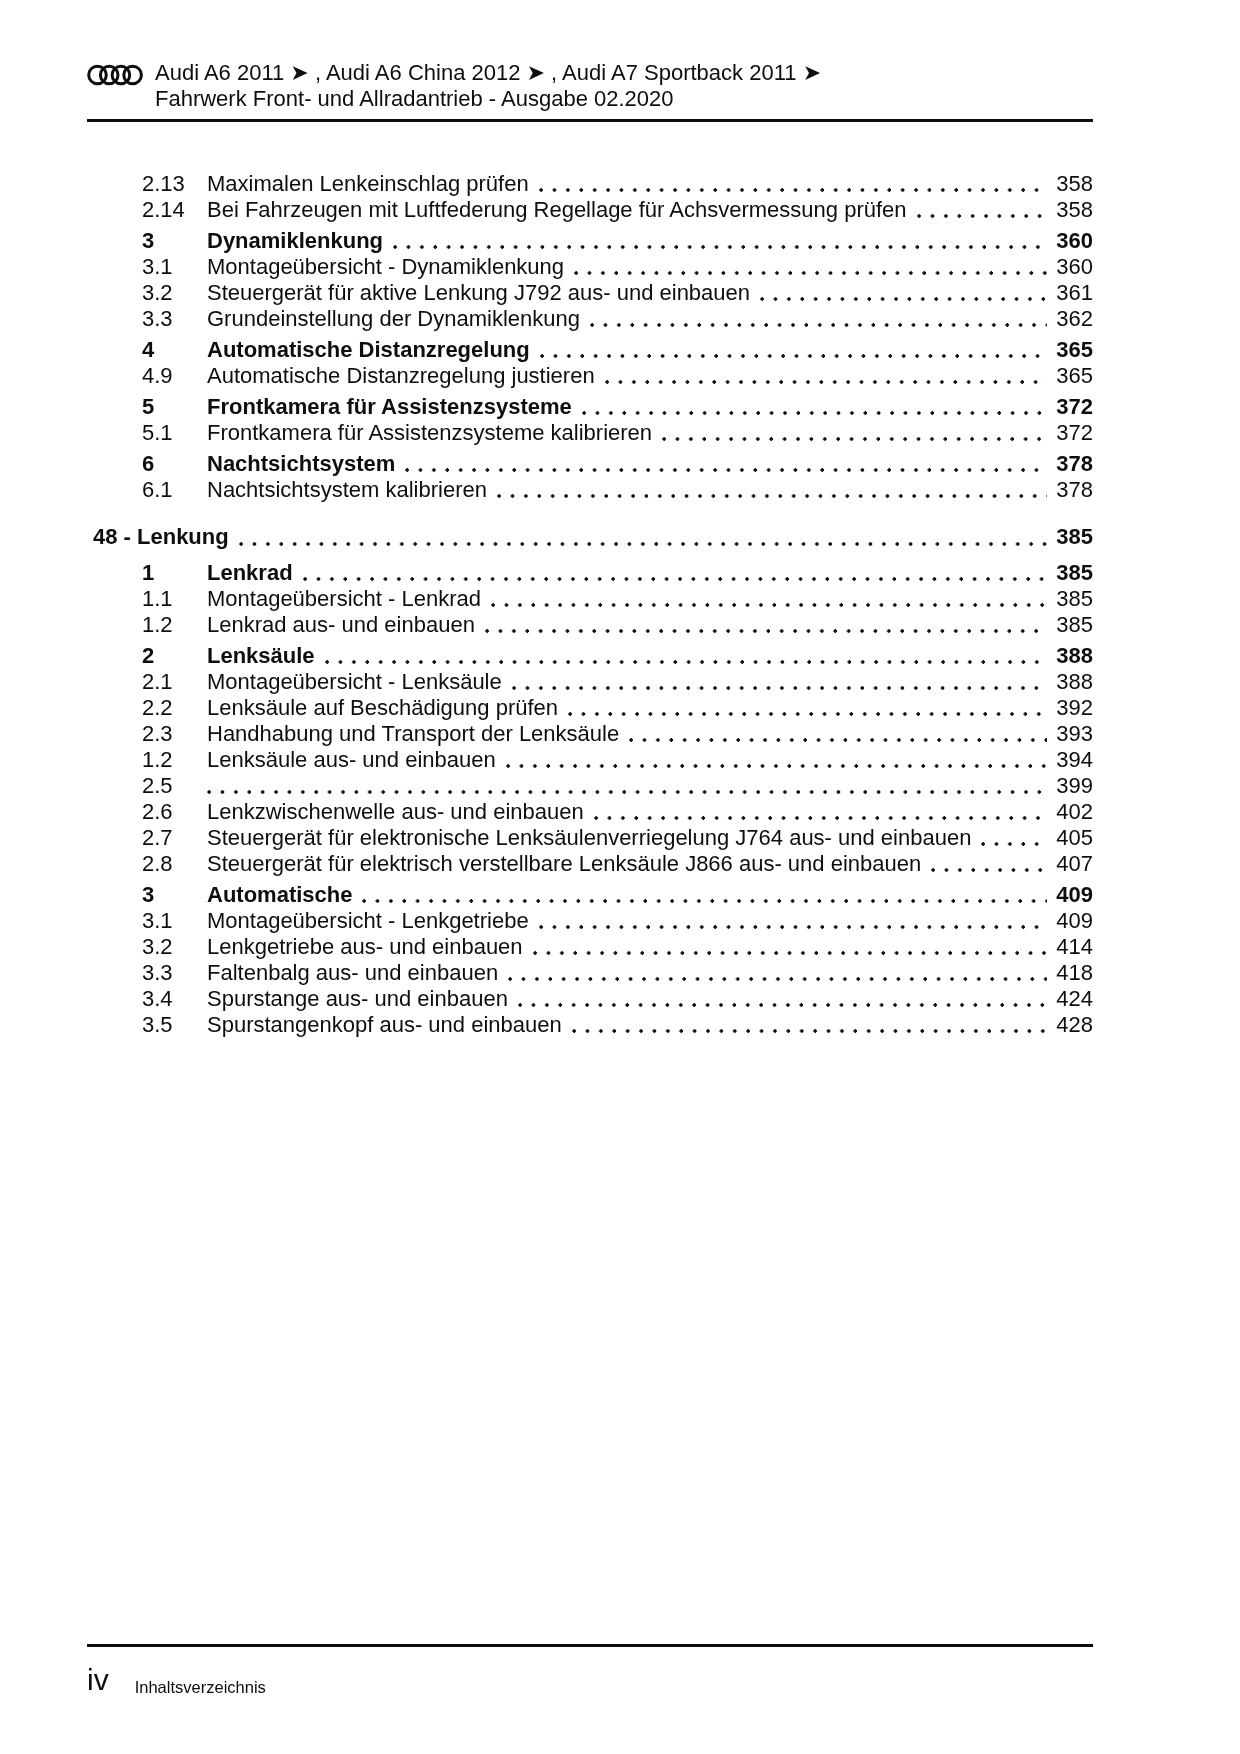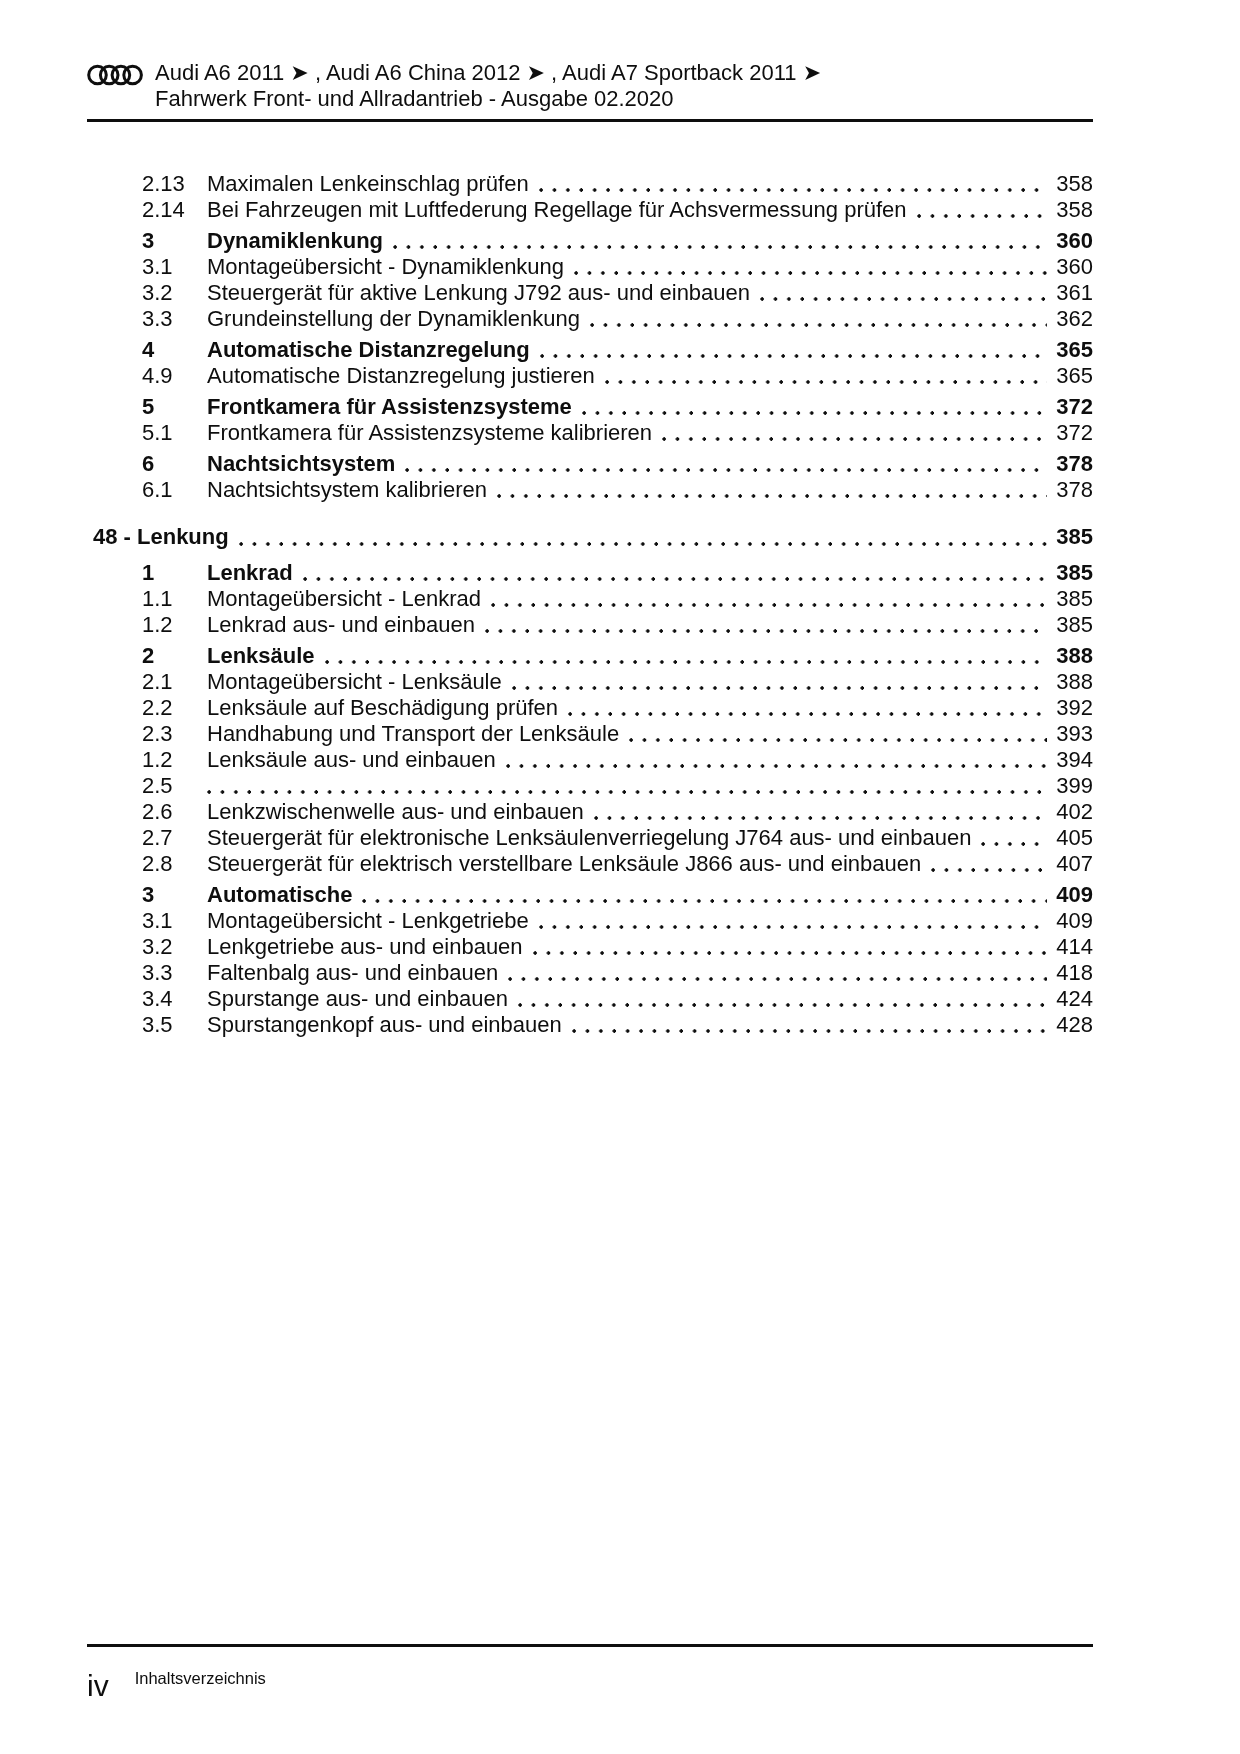--- a/index.html
+++ b/index.html
@@ -37,21 +37,21 @@
   .row.section { font-weight:700; margin-top:5px; }
   .row.chapter {
     font-weight:700; font-size:22px;
     height:32px; line-height:32px;
     margin-left:-49px; margin-top:18px; margin-bottom:7px;
   }
   .row.chapter .leader { background-position:0 calc(100% - 7px); }
 
   
   .footer { position:absolute; left:87px; top:1644px; width:1006px; }
-  .footer-line { display:flex; align-items:flex-start; margin-top:22px; }
+  .footer-line { display:flex; align-items:flex-end; margin-top:16px; }
   .roman { font-size:30px; line-height:34px; }
   .footer-label { font-size:16.5px; margin-left:26px; }
 </style>
 </head>
 <body>
 
 <div class="page">
   <div class="content">
     <div class="header">
       <span class="logo">

